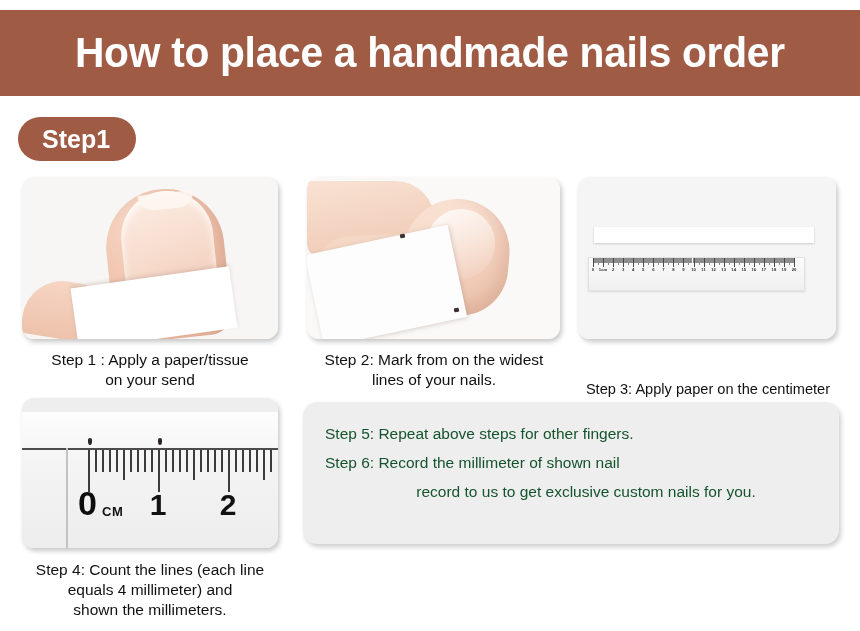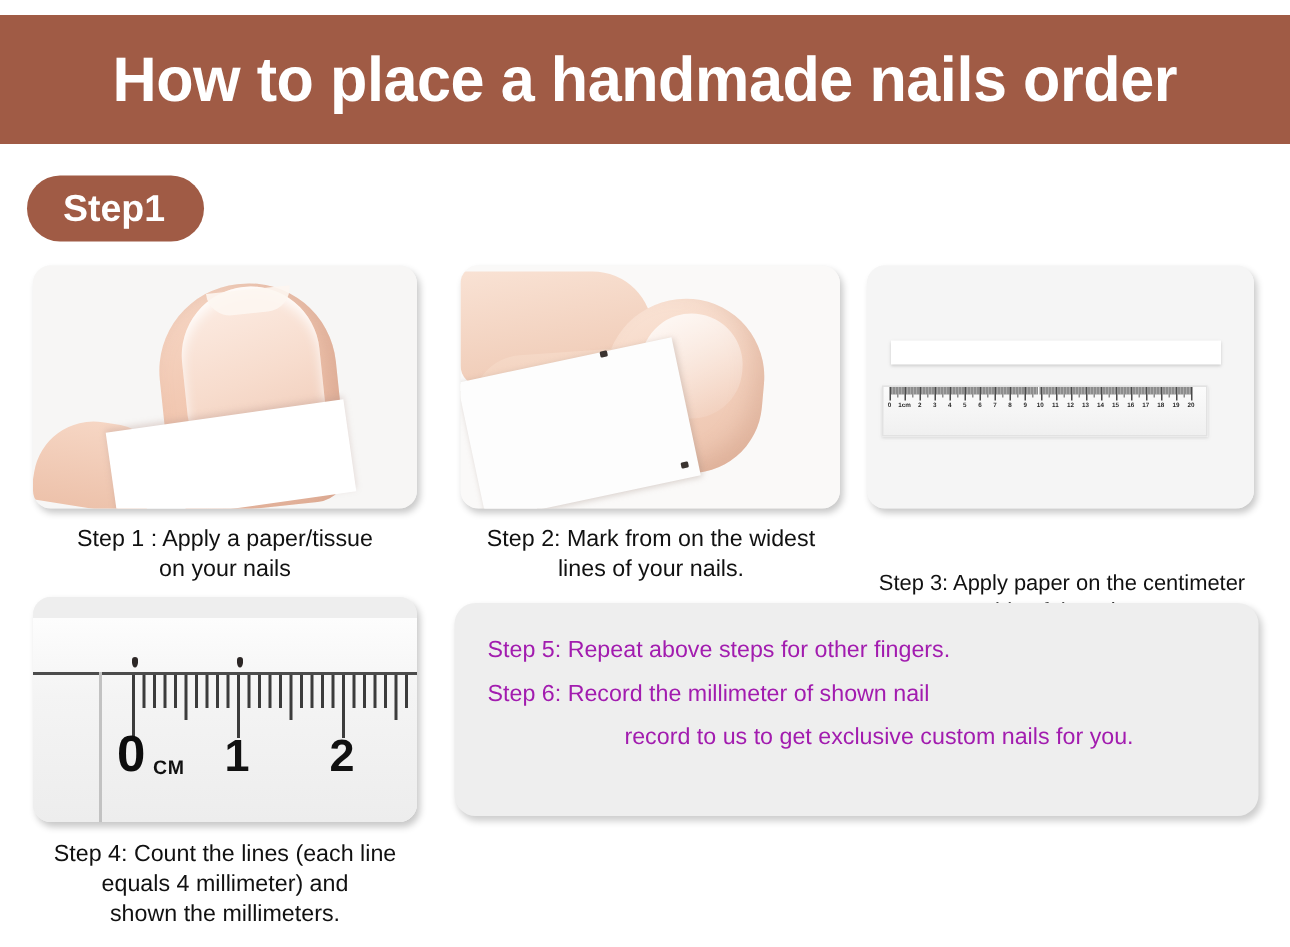--- a/index.html
+++ b/index.html
@@ -278,21 +278,21 @@
     top: 402px;
     width: 536px;
     height: 142px;
     background: #eeeeee;
     border-radius: 14px;
     box-shadow: 2px 3px 5px rgba(0,0,0,0.20);
     box-sizing: border-box;
     padding: 22px 18px 0 22px;
   }
   .panel-row {
-    color: #a21caf;
+    color: #14532d;
     font-size: 15.5px;
     line-height: 1.30;
     margin-bottom: 9px;
   }
   .panel-row.indent-wrap { text-indent: 0; }
   .panel-row .sub {
     display: block;
     text-align: center;
     padding-left: 26px;
   }
@@ -601,21 +601,21 @@
     <div class="ph4-cm">CM</div>
     <div id="ph4-labels">
         <div class="ph4-label" style="left: 136px;">1</div>
         <div class="ph4-label" style="left: 206px;">2</div>
       </div>
   </div>
 </div>
 
 <div class="caption" id="caption-step1">
   <div class="cap-line">Step 1 : Apply a paper/tissue</div>
-  <div class="cap-line">on your nails</div>
+  <div class="cap-line">on your send</div>
 </div>
 
 <div class="caption" id="caption-step2">
   <div class="cap-line">Step 2: Mark from on the widest</div>
   <div class="cap-line">lines of your nails.</div>
 </div>
 
 <div class="caption" id="caption-step3">
   <div class="cap-line">Step 3: Apply paper on the centimeter</div>
   <div class="cap-line">side of the ruler.</div>

